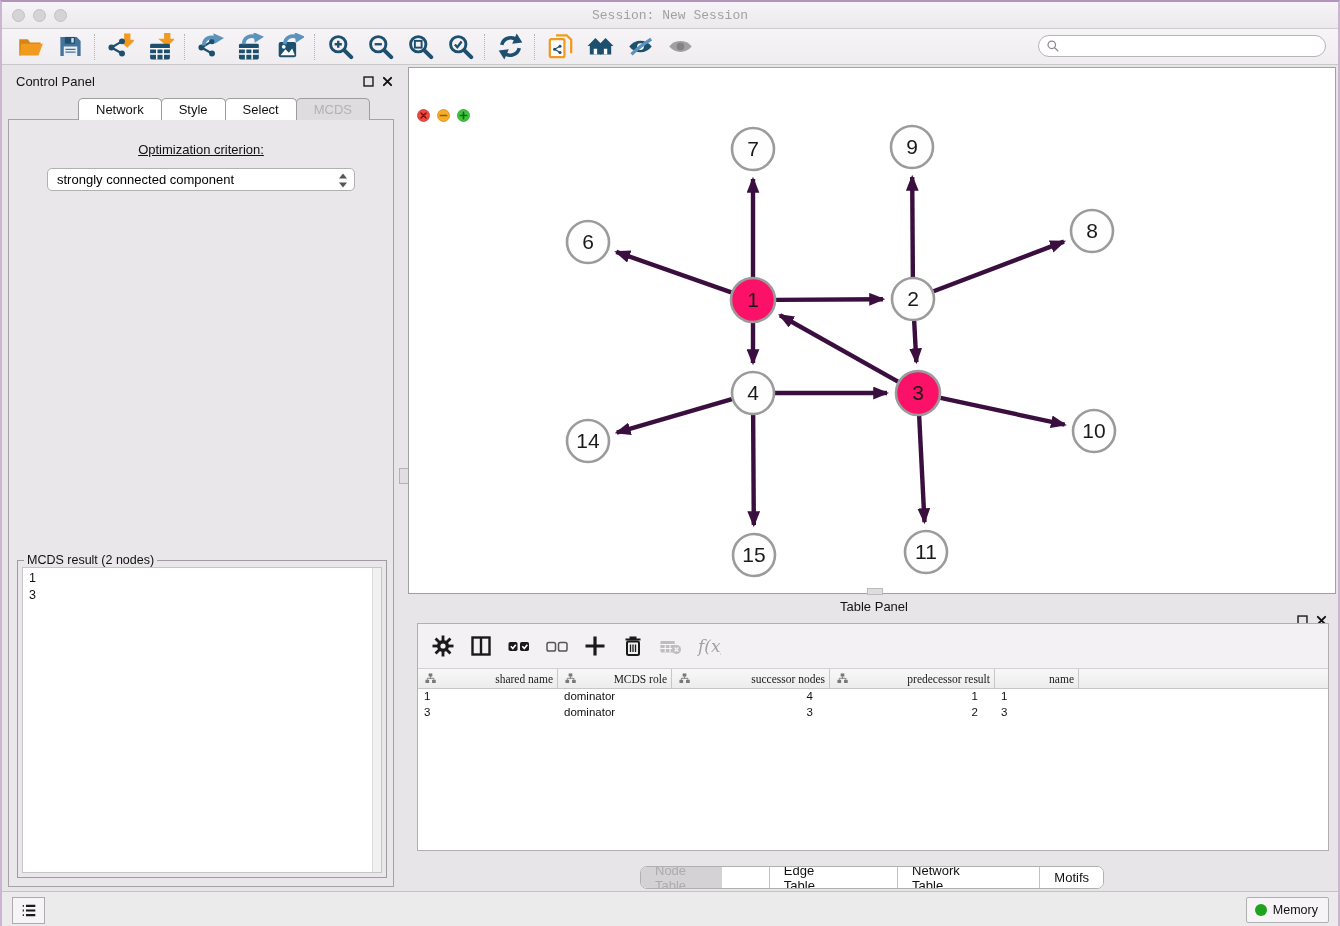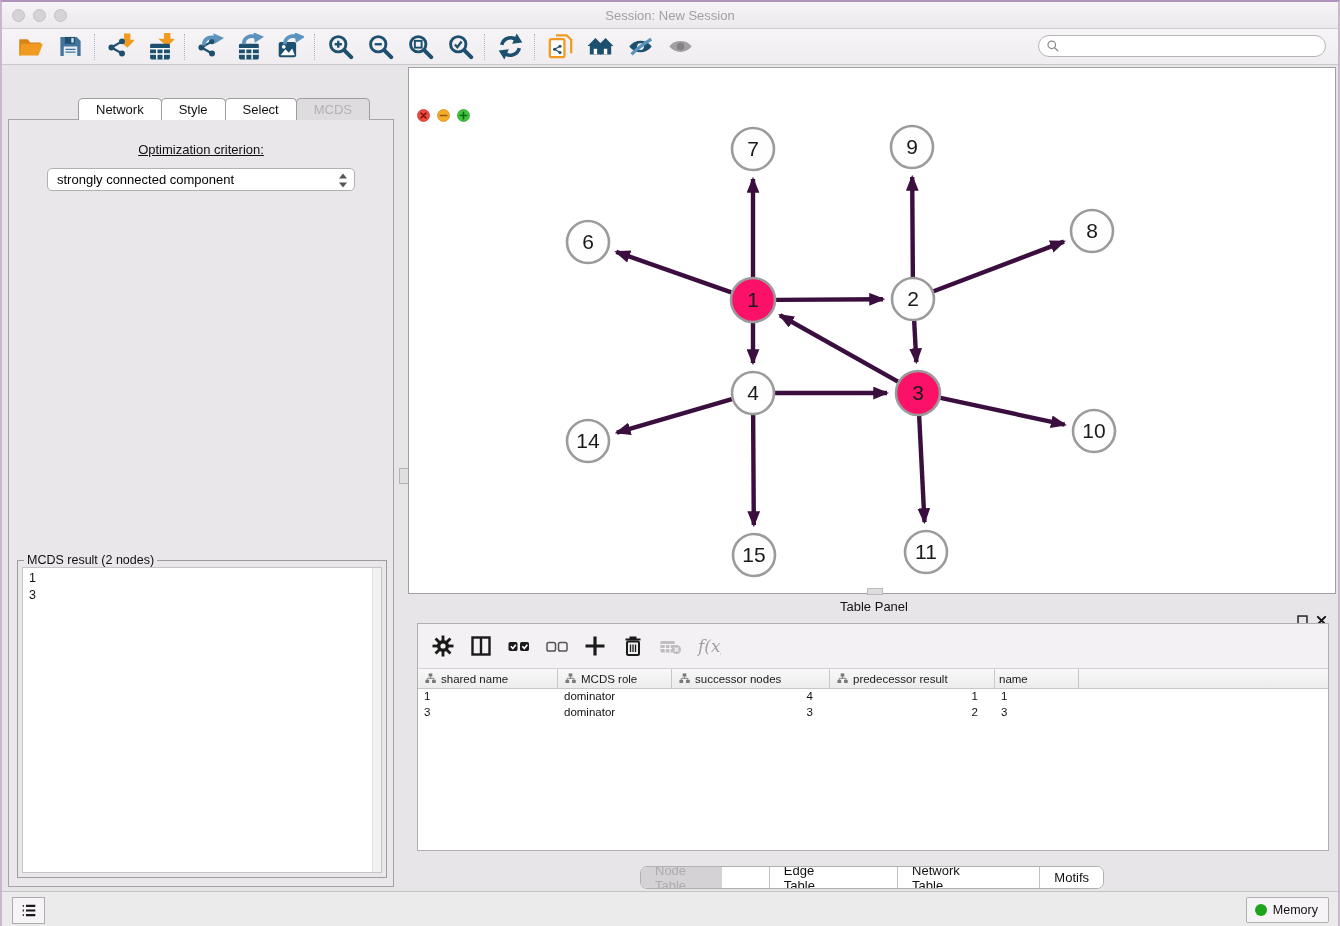--- a/index.html
+++ b/index.html
@@ -2,21 +2,21 @@
 <html><head>
 <meta charset="utf-8">
 <style>
   html,body{margin:0;padding:0;}
   body{font-family:"Liberation Sans",sans-serif;-webkit-font-smoothing:antialiased;}
   .app{position:relative;width:1340px;height:926px;background:#e7e5e7;overflow:hidden;
        border-top:2px solid #b193bd;border-left:2px solid #cbb6d2;border-right:2px solid #cbb6d2;box-sizing:border-box;}
 
   
   .titlebar{position:absolute;left:0;top:0;width:100%;height:26px;background:linear-gradient(#f6f4f6,#ebe9eb);
-            border-bottom:1px solid #cfcccf;display:flex;align-items:center;}
+            border-bottom:1px solid #cfcccf;display:flex;align-items:center;font-family:Liberation Mono, monospace;}
   .tl-dots{display:flex;gap:8px;margin-left:10px;}
   .tl-dot{width:13px;height:13px;border-radius:50%;background:#d6d3d6;border:1px solid #c3c0c3;box-sizing:border-box;}
   .titlebar .wtitle{position:absolute;left:0;right:0;text-align:center;font-size:13px;color:#a3a0a3;}
 
   
   .toolbar{position:absolute;left:0;top:27px;width:100%;height:36px;background:linear-gradient(#f6f4f6,#efedef);
            border-bottom:1px solid #cbc8cb;display:flex;align-items:center;padding-left:8px;box-sizing:border-box;}
   .tb-groups{display:flex;align-items:center;}
   .tbtn{display:inline-flex;width:40px;height:30px;align-items:center;justify-content:center;cursor:default;}
   .tbtn svg{width:27px;height:27px;}
@@ -70,21 +70,21 @@
   
   .table-panel{position:absolute;left:406px;top:597px;width:928px;height:293px;}
   .tp-head{height:20px;padding:0 8px 0 12px;flex-direction:column;}
   .tp-card{position:absolute;left:9px;top:24px;width:912px;height:228px;background:#fff;border:1px solid #b2afb2;box-sizing:border-box;}
   .tp-toolbar{height:44px;background:#f3f1f3;border-bottom:1px solid #d4d1d4;display:flex;align-items:center;padding-left:6px;}
   .tp-toolbar .tbtn{width:38px;height:32px;}
   .tp-toolbar .tbtn svg{width:24px;height:24px;}
   .tgrid-head{display:flex;height:19px;background:linear-gradient(#f8f8f8,#ececec);border-bottom:1px solid #c9c6c9;}
   .th{display:flex;align-items:center;font-size:11.5px;color:#1a1a1a;border-right:1px solid #c9c6c9;box-sizing:border-box;padding:0 4px;}
   .th svg{width:11px;height:11px;margin:0 5px 0 3px;flex:none;}
-  .th .lbl{flex:1;text-align:left;}
+  .th .lbl{flex:1;text-align:right;font-family:Liberation Serif, serif;}
   .trow{display:flex;height:16px;}
   .td{font-size:11.5px;color:#111;box-sizing:border-box;padding:1px 6px 0 6px;white-space:nowrap;overflow:hidden;}
   .td.r{text-align:right;padding-right:17px;}
   .tp-tabs{position:absolute;left:50%;transform:translateX(-50%);bottom:3px;display:flex;border:1px solid #b2afb2;border-radius:7px;overflow:hidden;background:#fff;gap:47px;}
   .tp-tab{height:21px;padding:0 14px;font-size:13px;display:flex;align-items:center;background:#fff;color:#111;border-left:1px solid #c4c1c4;}
   .tp-tab:first-child{border-left:none;}
   .tp-tab.sel{background:#d4d2d4;color:#aeabae;}
 
   
   .statusbar{position:absolute;left:0;bottom:0;width:100%;height:34px;background:#ecebec;border-top:1px solid #c6c3c6;}
@@ -267,20 +267,31 @@
     <div class="searchbox">
       <svg viewBox="0 0 16 16">
         <circle cx="6.6" cy="6.6" r="4.3" fill="none" stroke="#8a878a" stroke-width="1.4"></circle>
         <path d="M9.9 9.9 L13.6 13.6" stroke="#8a878a" stroke-width="1.5" stroke-linecap="round"></path>
       </svg>
       <input value="" placeholder="" style="">
     </div>
   </div>
 
   <div class="control-panel">
+    <div class="panel-head cp-head">
+      <span>Control Panel</span>
+      <span class="ph-icons">
+        <svg viewBox="0 0 16 16">
+          <rect x="2.5" y="2.5" width="11" height="11" fill="none" stroke="#222" stroke-width="1.8"></rect>
+        </svg>
+        <svg viewBox="0 0 16 16">
+          <path d="M3.5 3.5 L12.5 12.5 M12.5 3.5 L3.5 12.5" stroke="#111" stroke-width="2.4" stroke-linecap="round"></path>
+        </svg>
+      </span>
+    </div>
     <div class="cp-tabs" id="ctrl-tabs">
         <span class="cp-tab">Network</span>
         <span class="cp-tab">Style</span>
         <span class="cp-tab">Select</span>
         <span class="cp-tab sel">MCDS</span>
       </div>
     <div class="cp-body">
       <div class="opt-label">Optimization criterion:</div>
       <div class="cp-select">
         <span>strongly connected component</span>

